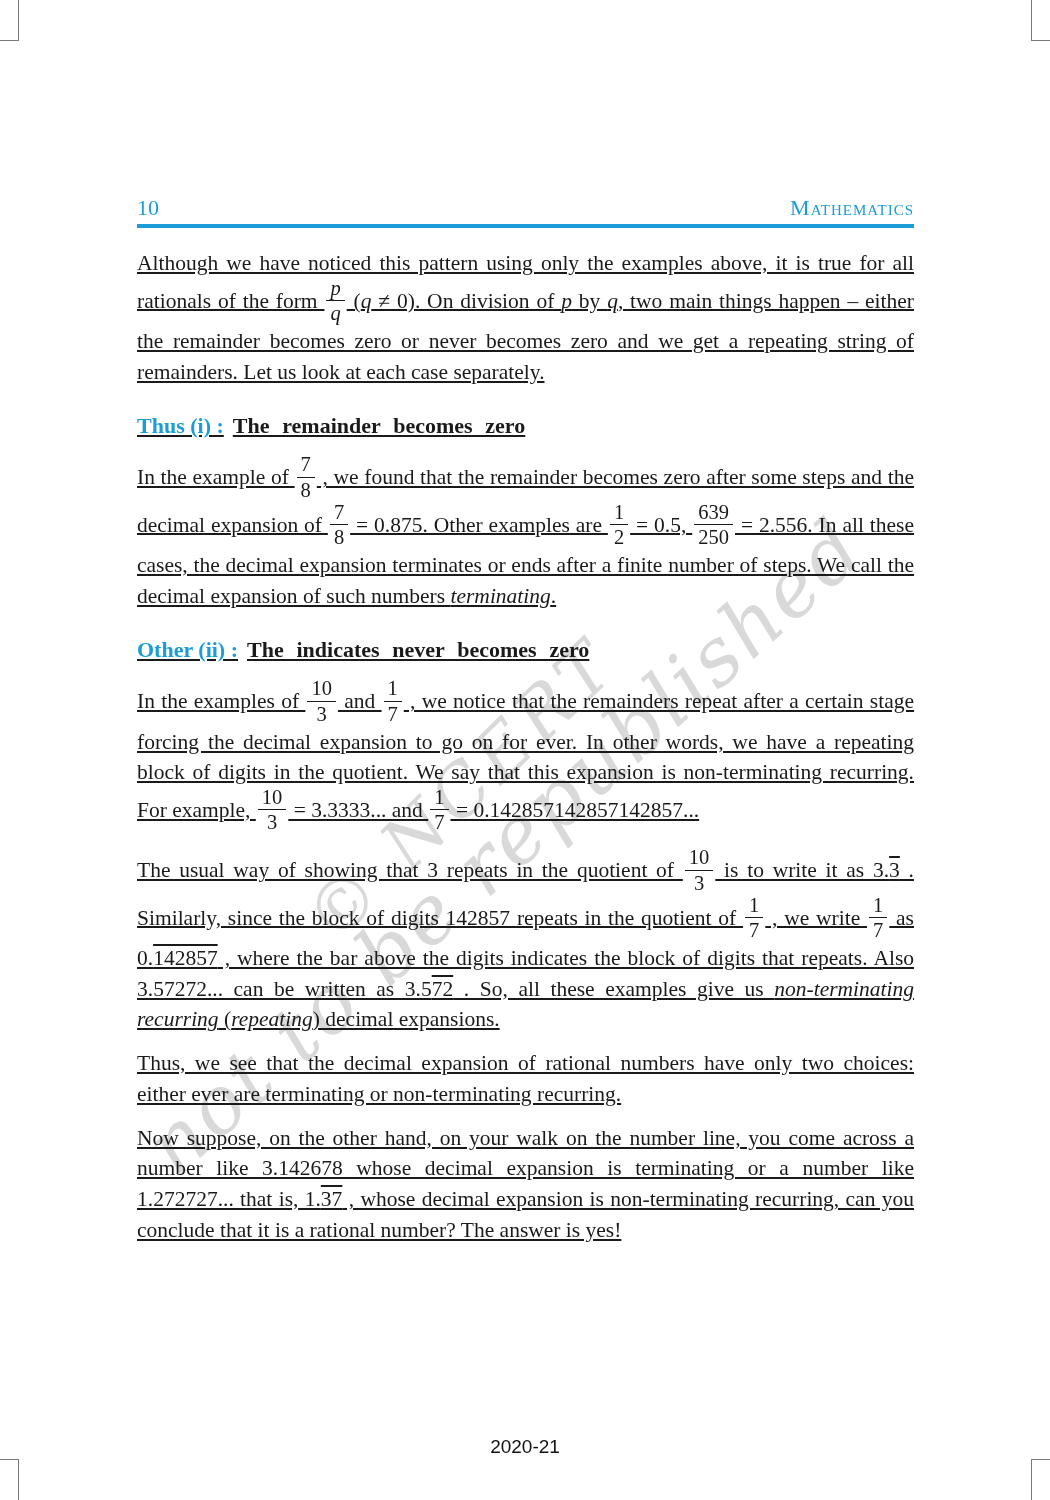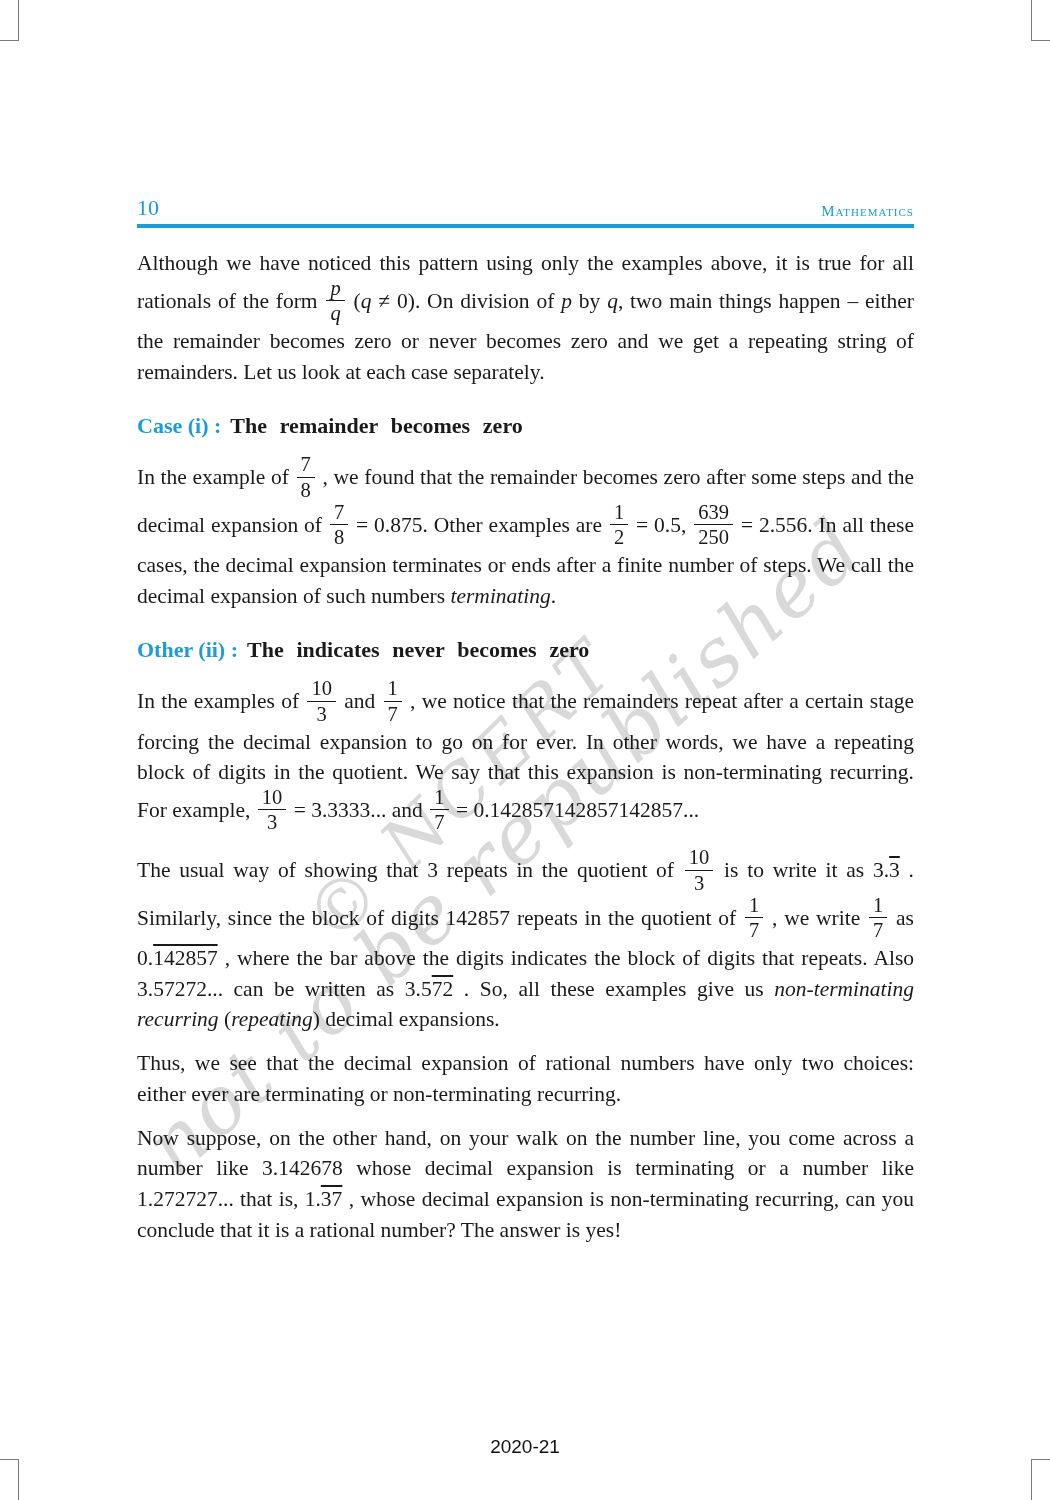--- a/index.html
+++ b/index.html
@@ -19,24 +19,24 @@
       color:rgba(128,128,128,0.30);white-space:nowrap;transform-origin:0 50%;}
   .wm1{left:318px;top:888px;font-size:70px;letter-spacing:6px;transform:rotate(-44deg);}
   .wm2{left:158px;top:1112px;font-size:80px;letter-spacing:3px;transform:rotate(-42deg);}
 
   
   .page-col{position:absolute;left:137px;top:186px;width:777px;z-index:2;margin-top:11px;}
 
   .header-row{display:flex;justify-content:space-between;align-items:flex-end;
               color:var(--accent,#1b9cd8);}
   .page-num{font-size:22px;line-height:1;}
-  .header-title{font-size:15px;line-height:1;font-variant:small-caps;letter-spacing:1px;}
+  .header-title{font-size:22px;line-height:1;font-variant:small-caps;letter-spacing:1px;}
   .rule{height:4px;background:var(--accent,#1b9cd8);margin-top:5px;}
 
-  .body-text{margin-top:20px;}
+  .body-text{margin-top:20px;text-decoration:underline;}
   .para{font-size:21.5px;line-height:1.43;text-align:justify;margin:13px 0;}
   .em{font-style:italic;}
   .bar{text-decoration:overline;text-decoration-thickness:1.6px;}
 
   .frac{display:inline-block;vertical-align:middle;text-align:center;
         line-height:1.08;font-size:20.5px;padding:0 2px;transform:translateY(-2px);}
   .frac.it{font-style:italic;}
   .frac .num{display:block;padding:0 4px 1px;border-bottom:1.7px solid #1a1a1a;}
   .frac .den{display:block;padding-top:1px;}
 
@@ -59,21 +59,21 @@
 <div class="wm wm2">not to be republished</div>
 
 <div class="page-col">
   <div class="header-row">
     <span class="page-num">10</span>
     <span class="header-title">Mathematics</span>
   </div>
   <div class="rule"></div>
   <div class="body-text">
       <p class="para"><span>Although we have noticed this pattern using only the examples above, it is true for all rationals of the form </span><span class="frac it"><span class="num">p</span><span class="den">q</span></span><span> (</span><span class="em">q</span><span> ≠ 0). On division of </span><span class="em">p</span><span> by </span><span class="em">q</span><span>, two main things happen – either the remainder becomes zero or never becomes zero and we get a repeating string of remainders. Let us look at each case separately.</span></p>
-      <div class="case-heading"><span class="case-label">Case (i) :</span><span class="case-title">The remainder becomes zero</span></div>
+      <div class="case-heading"><span class="case-label">Thus (i) :</span><span class="case-title">The remainder becomes zero</span></div>
       <p class="para"><span>In the example of </span><span class="frac"><span class="num">7</span><span class="den">8</span></span><span> , we found that the remainder becomes zero after some steps and the decimal expansion of </span><span class="frac"><span class="num">7</span><span class="den">8</span></span><span> = 0.875. Other examples are </span><span class="frac"><span class="num">1</span><span class="den">2</span></span><span> = 0.5, </span><span class="frac"><span class="num">639</span><span class="den">250</span></span><span> = 2.556. In all these cases, the decimal expansion terminates or ends after a finite number of steps. We call the decimal expansion of such numbers </span><span class="em">terminating</span><span>.</span></p>
       <div class="case-heading"><span class="case-label">Other (ii) :</span><span class="case-title">The indicates never becomes zero</span></div>
       <p class="para"><span>In the examples of </span><span class="frac"><span class="num">10</span><span class="den">3</span></span><span> and </span><span class="frac"><span class="num">1</span><span class="den">7</span></span><span> , we notice that the remainders repeat after a certain stage forcing the decimal expansion to go on for ever. In other words, we have a repeating block of digits in the quotient. We say that this expansion is non-terminating recurring. For example, </span><span class="frac"><span class="num">10</span><span class="den">3</span></span><span> = 3.3333... and </span><span class="frac"><span class="num">1</span><span class="den">7</span></span><span> = 0.142857142857142857...</span></p>
       <p class="para"><span>The usual way of showing that 3 repeats in the quotient of </span><span class="frac"><span class="num">10</span><span class="den">3</span></span><span> is to write it as 3.</span><span class="bar">3</span><span> . Similarly, since the block of digits 142857 repeats in the quotient of </span><span class="frac"><span class="num">1</span><span class="den">7</span></span><span> , we write </span><span class="frac"><span class="num">1</span><span class="den">7</span></span><span> as 0.</span><span class="bar">142857</span><span> , where the bar above the digits indicates the block of digits that repeats. Also 3.57272... can be written as 3.5</span><span class="bar">72</span><span> . So, all these examples give us </span><span class="em">non-terminating recurring</span><span> (</span><span class="em">repeating</span><span>) decimal expansions.</span></p>
       <p class="para"><span>Thus, we see that the decimal expansion of rational numbers have only two choices: either ever are terminating or non-terminating recurring.</span></p>
       <p class="para"><span>Now suppose, on the other hand, on your walk on the number line, you come across a number like 3.142678 whose decimal expansion is terminating or a number like 1.272727... that is, 1.</span><span class="bar">37</span><span> , whose decimal expansion is non-terminating recurring, can you conclude that it is a rational number? The answer is yes!</span></p>
     </div>
 </div>
 
 <div class="footer">2020-21</div>

